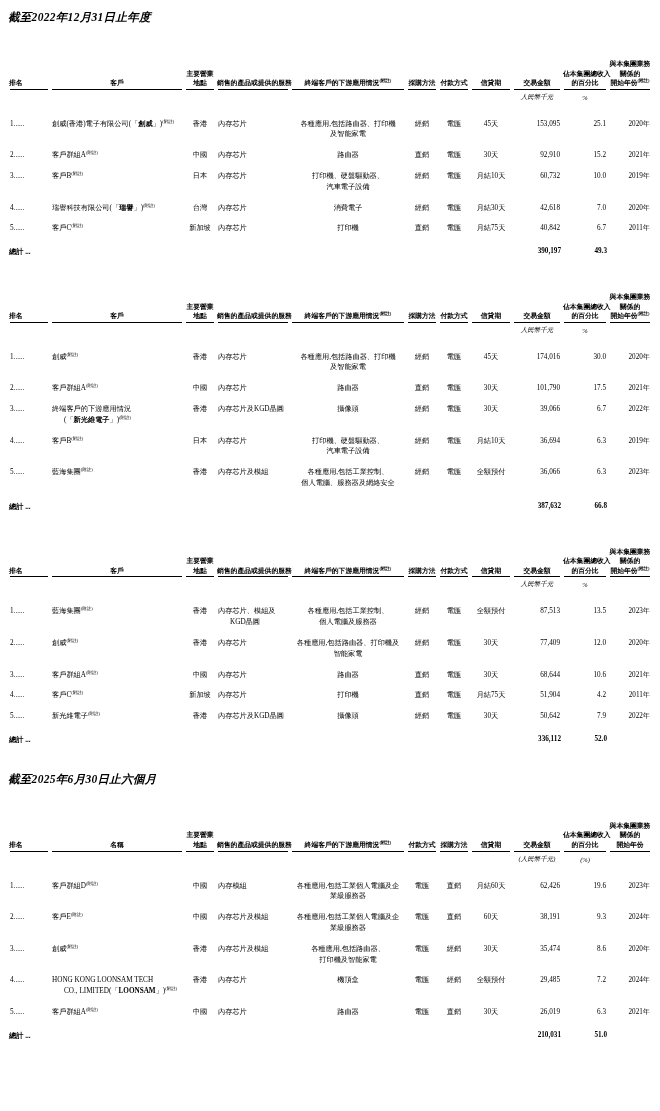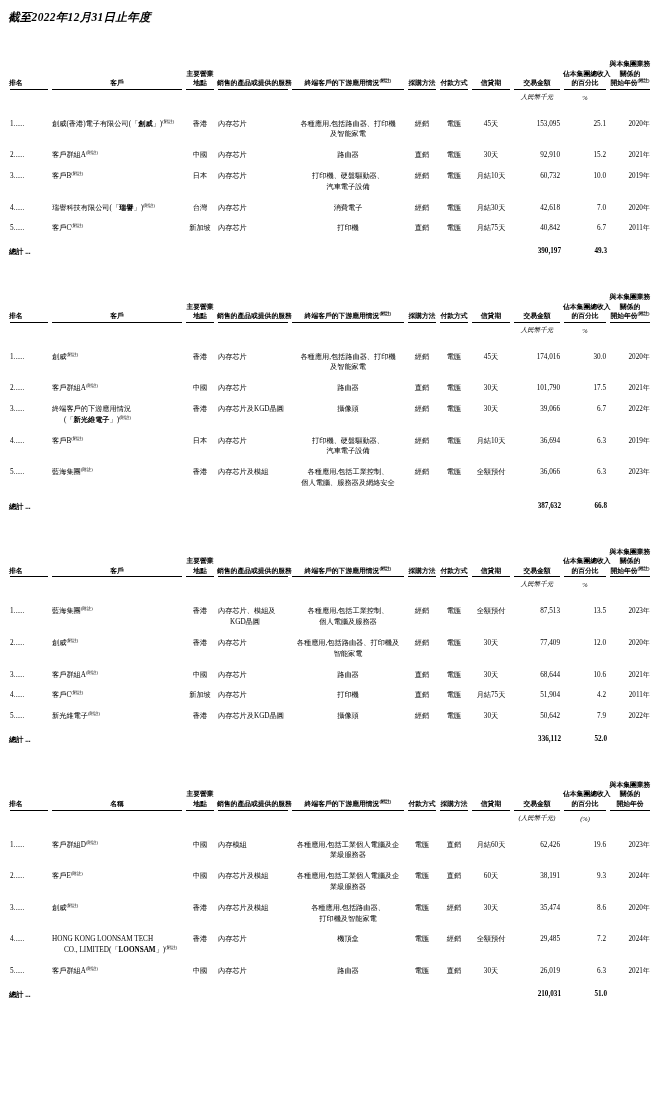--- a/index.html
+++ b/index.html
@@ -537,20 +537,21 @@
             <tr class="totalrow">
               <td class="total-label" colspan="8">總計 ...</td>
               <td class="c8">336,112</td>
               <td class="c9">52.0</td>
               <td class="c10"></td>
             </tr>
           </tfoot>
         </table>
       </section>
       <section class="section">
+        <div class="title">截至2025年6月30日止六個月</div>
         <table class="tbl">
           <colgroup>
             <col style="width: 42px;">
             <col style="width: 134px;">
             <col style="width: 32px;">
             <col style="width: 74px;">
             <col style="width: 116px;">
             <col style="width: 32px;">
             <col style="width: 32px;">
             <col style="width: 42px;">

